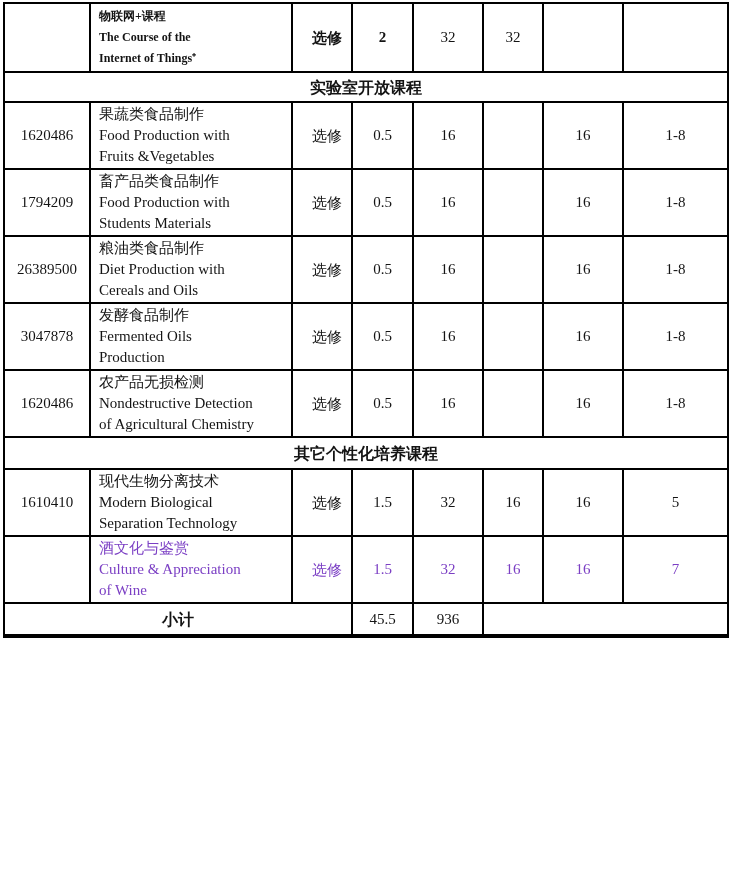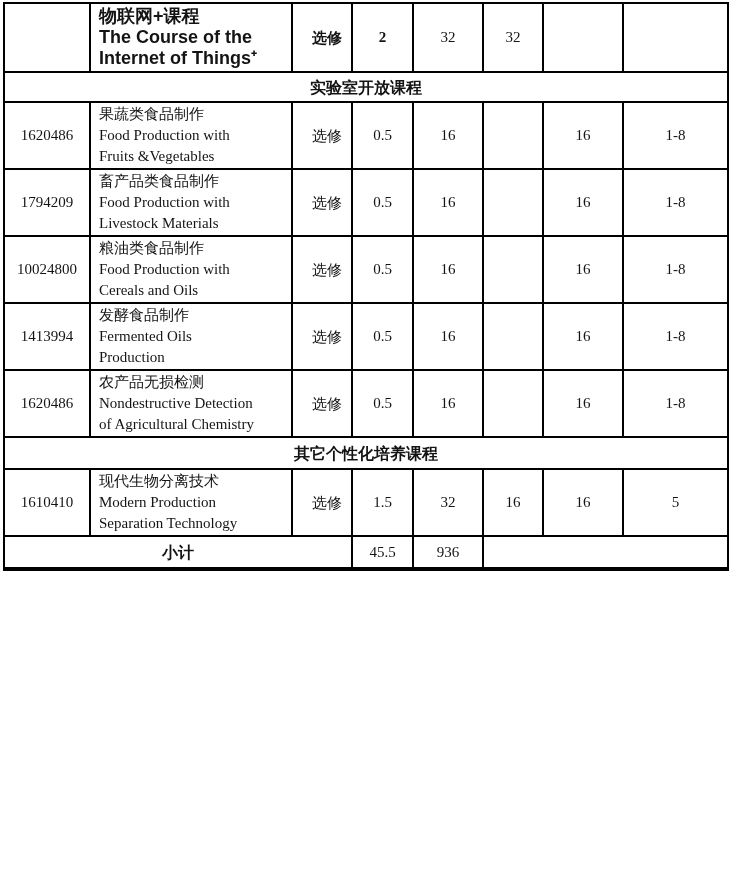--- a/index.html
+++ b/index.html
@@ -39,23 +39,23 @@
     text-align: center;
     vertical-align: middle;
     overflow: hidden;
   }
   td.name {
     text-align: left;
     padding-left: 8px;
     white-space: pre-line;
   }
   td.name-sans {
-    font-family: Liberation Sans, sans-serif;
+    font-family: Liberation Serif, serif;
     font-weight: 700;
-    font-size: 18px;
+    font-size: 12px;
   }
   td.bold { font-weight: 700; }
   tr.section-header td {
     font-weight: 700;
     font-size: 16px;
     text-align: center;
     font-family: Liberation Serif, serif;
   }
   tr.footer-row td.sum-label {
     font-weight: 700;
@@ -115,44 +115,44 @@
         <td>16</td>
         <td></td>
         <td>16</td>
         <td>1-8</td>
       </tr>
 
       <tr class="r-std">
         <td>1794209</td>
         <td class="name">畜产品类食品制作
 Food Production with
-Livestock Materials</td>
-        <td class="elective">选修</td>
-        <td>0.5</td>
-        <td>16</td>
-        <td></td>
-        <td>16</td>
-        <td>1-8</td>
-      </tr>
-
-      <tr class="r-std">
-        <td>10024800</td>
+Students Materials</td>
+        <td class="elective">选修</td>
+        <td>0.5</td>
+        <td>16</td>
+        <td></td>
+        <td>16</td>
+        <td>1-8</td>
+      </tr>
+
+      <tr class="r-std">
+        <td>26389500</td>
         <td class="name">粮油类食品制作
-Food Production with
+Diet Production with
 Cereals and Oils</td>
         <td class="elective">选修</td>
         <td>0.5</td>
         <td>16</td>
         <td></td>
         <td>16</td>
         <td>1-8</td>
       </tr>
 
       <tr class="r-std">
-        <td>1413994</td>
+        <td>3047878</td>
         <td class="name">发酵食品制作
 Fermented Oils
 Production</td>
         <td class="elective">选修</td>
         <td>0.5</td>
         <td>16</td>
         <td></td>
         <td>16</td>
         <td>1-8</td>
       </tr>
@@ -172,30 +172,42 @@
 
       <tr class="section-header r-hdr2">
         <td colspan="8">其它个性化培养课程</td>
       </tr>
 
 
 
       <tr class="r-std">
         <td>1610410</td>
         <td class="name">现代生物分离技术
-Modern Production
+Modern Biological
 Separation Technology</td>
         <td class="elective">选修</td>
         <td>1.5</td>
         <td>32</td>
         <td>16</td>
         <td>16</td>
         <td>5</td>
       </tr>
 
+      <tr class="r-std row-purple">
+        <td style="color: rgb(123, 63, 196);"></td>
+        <td class="name" style="color: rgb(123, 63, 196);">酒文化与鉴赏
+Culture &amp; Appreciation
+of Wine</td>
+        <td class="elective" style="color: rgb(123, 63, 196);">选修</td>
+        <td style="color: rgb(123, 63, 196);">1.5</td>
+        <td style="color: rgb(123, 63, 196);">32</td>
+        <td style="color: rgb(123, 63, 196);">16</td>
+        <td style="color: rgb(123, 63, 196);">16</td>
+        <td style="color: rgb(123, 63, 196);">7</td>
+      </tr>
 
 
       <tr class="footer-row r-foot">
         <td colspan="3" class="sum-label">小计</td>
         <td>45.5</td>
         <td>936</td>
         <td colspan="3"></td>
       </tr>
 
     </tbody>

